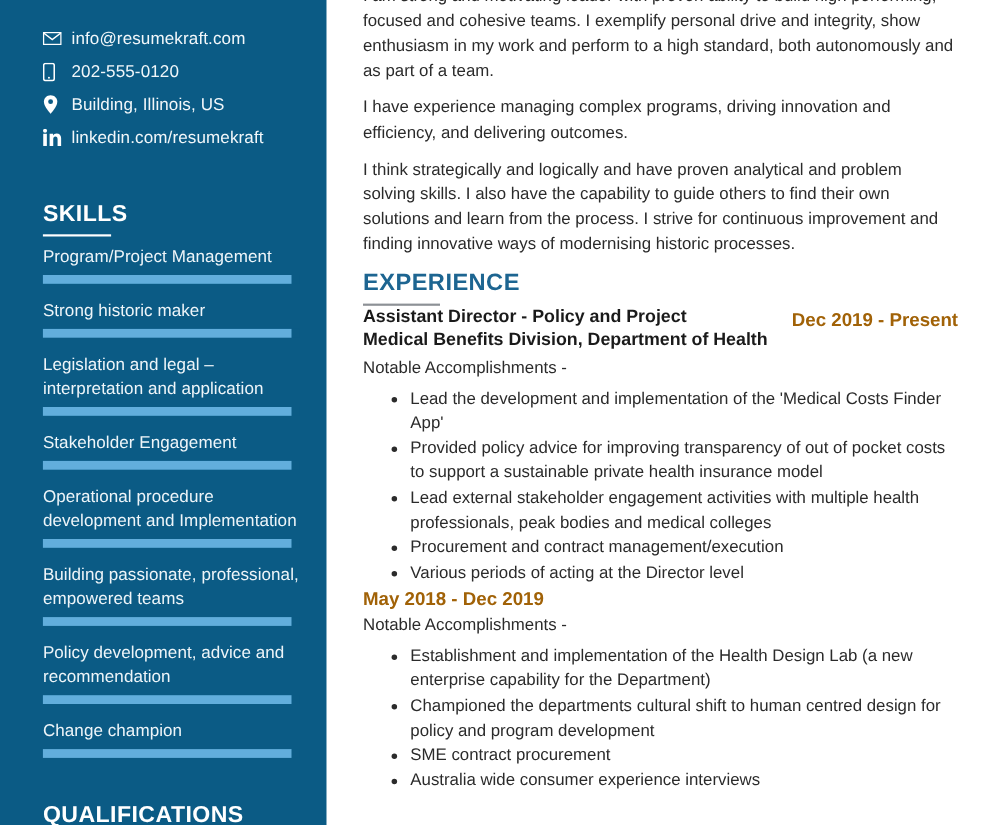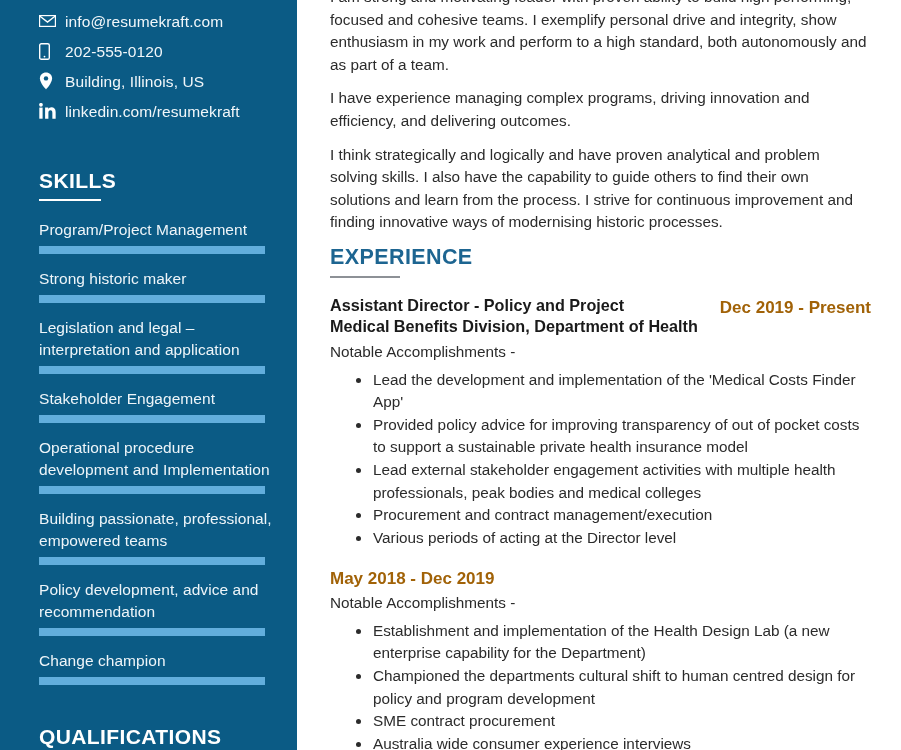--- a/index.html
+++ b/index.html
@@ -28,21 +28,21 @@
     height: 750px;
     background: #0b5b85;
     position: relative;
     overflow: hidden;
     padding-left: 39px;
     padding-right: 25px;
   }
 
   
   .contact-list {
-    padding-top: 6px;
+    padding-top: 20px;
   }
   .contact-row {
     display: flex;
     align-items: center;
     height: 30px;
     margin-bottom: 0px;
   }
   .contact-icon {
     width: 22px;
     min-width: 22px;
@@ -70,21 +70,21 @@
   }
   .side-heading-rule {
     width: 62px;
     height: 2px;
     background: #ffffff;
     margin-top: 6px;
   }
   .skills-block { margin-top: 43px; }
 
   
-  .skill-list { margin-top: 18px; }
+  .skill-list { margin-top: 8px; }
   .skill-item { margin-bottom: 14px; }
   .skill-label {
     color: #eef5f9;
     font-size: 15.5px;
     line-height: 22px;
     letter-spacing: 0.05px;
     margin-bottom: 5px;
   }
   .skill-bar-track {
     width: 233px;
@@ -129,21 +129,21 @@
     line-height: 25px;
   }
   .main-heading-rule {
     width: 70px;
     height: 2px;
     background: #8d9196;
     margin-top: 6px;
   }
 
   
-  .job { margin-top: 17px; }
+  .job { }
   .job-head {
     display: flex;
     align-items: flex-start;
     justify-content: space-between;
   }
   .job-titles { flex: 1; padding-right: 12px; }
   .job-title {
     color: #1a1a1a;
     font-size: 16.2px;
     font-weight: 700;

